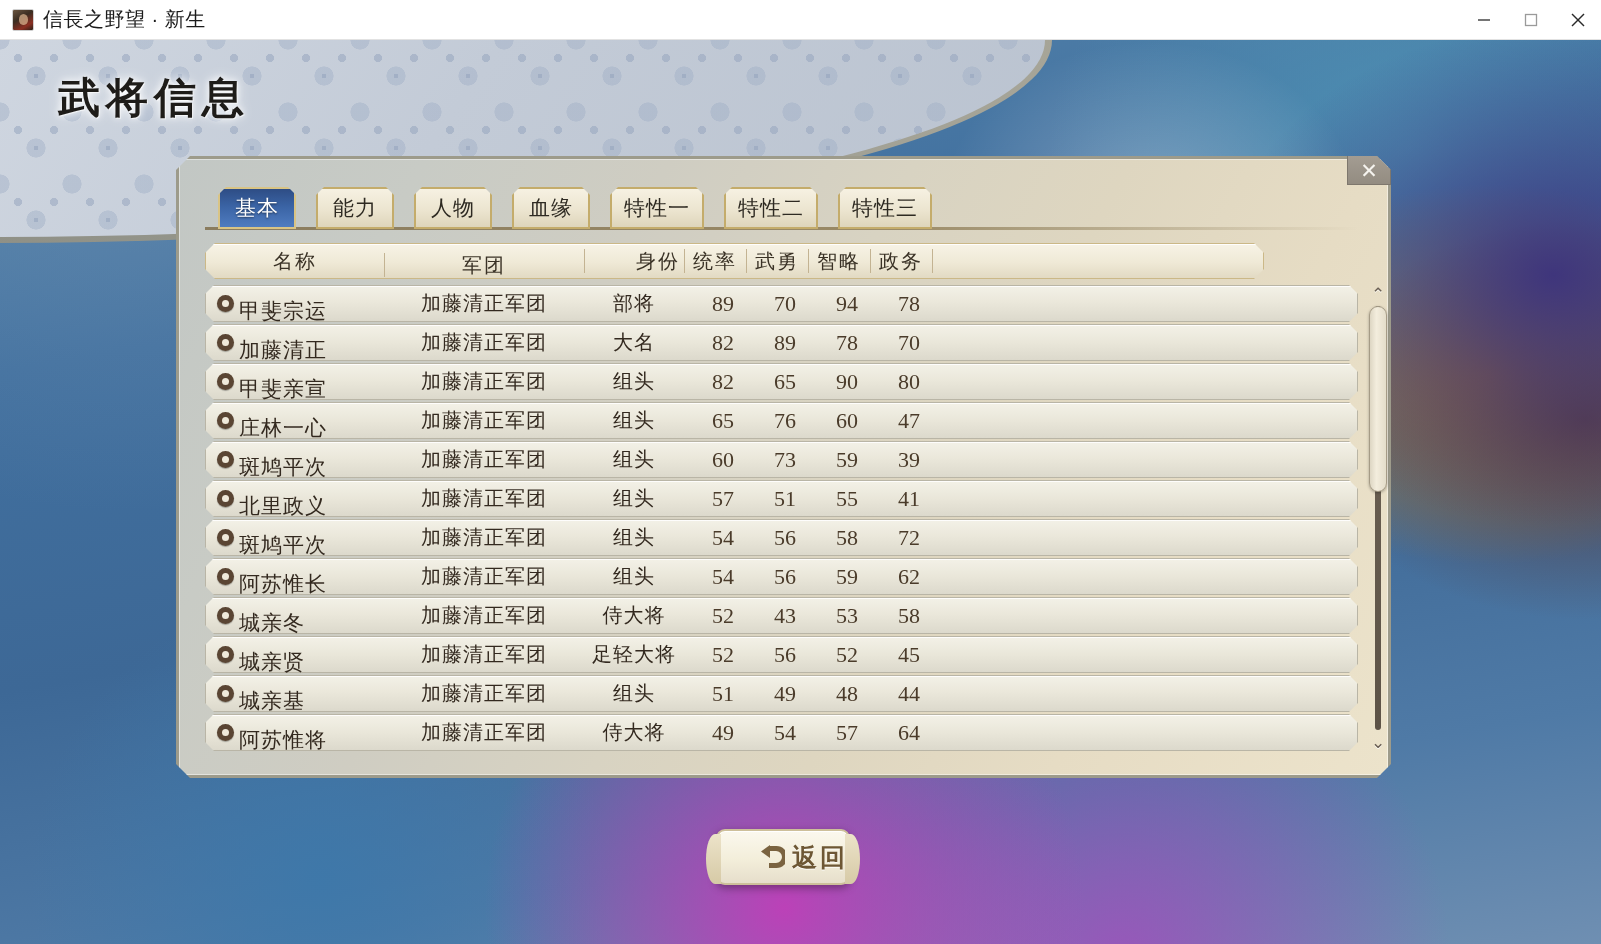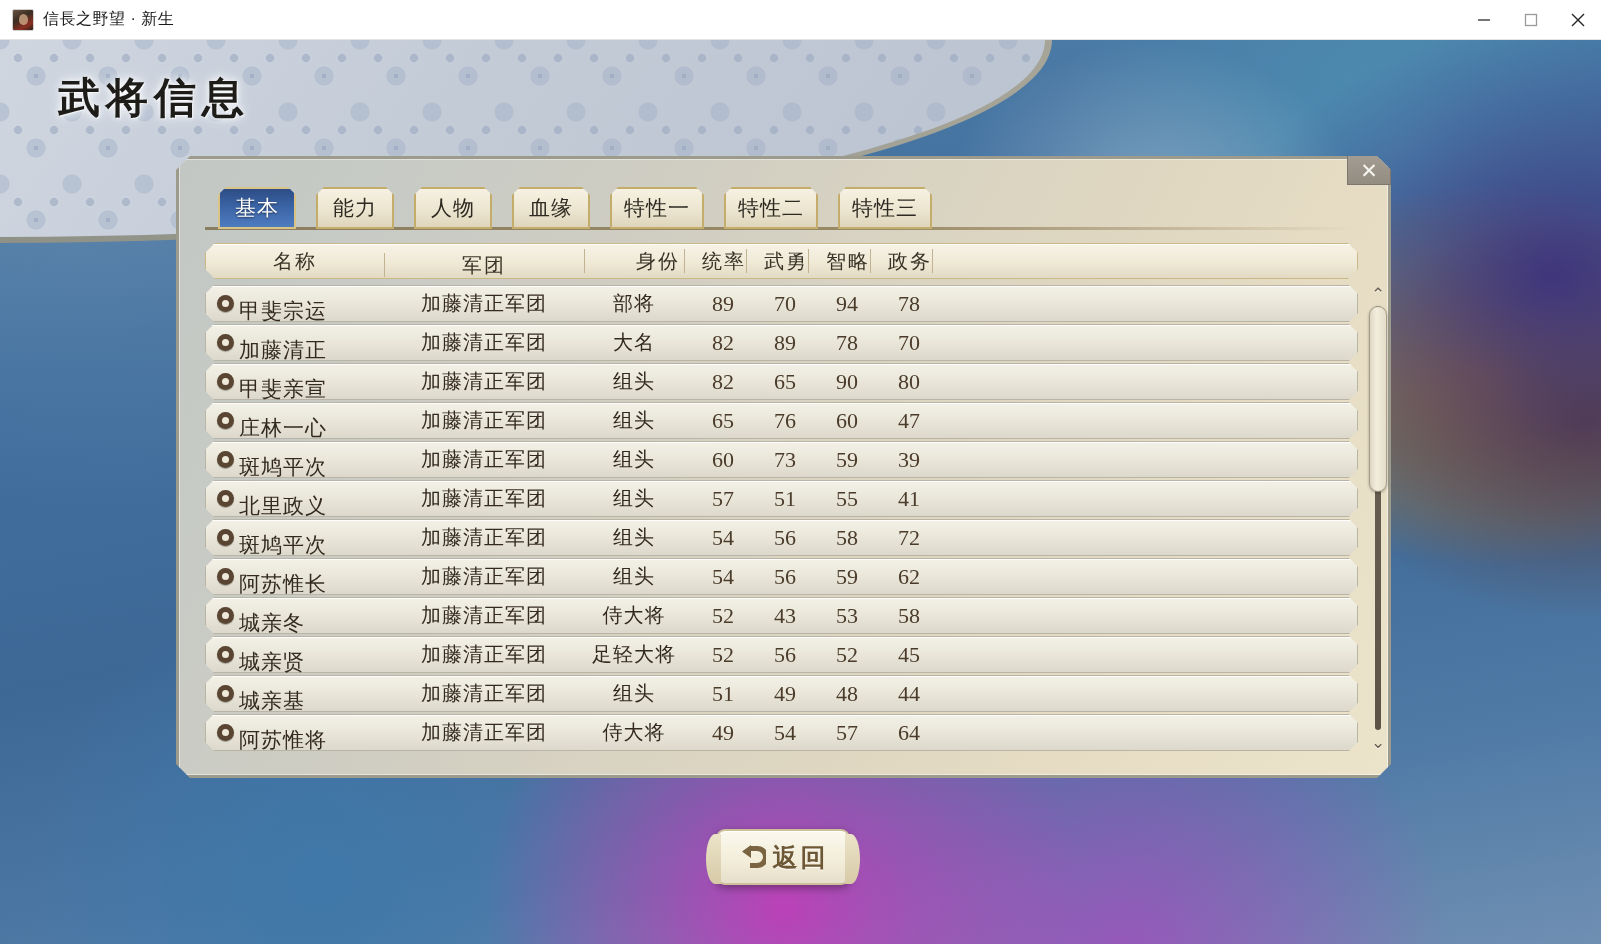--- a/index.html
+++ b/index.html
@@ -42,21 +42,21 @@
   .tb-icon::after {
     content: "";
     position: absolute; left: 6px; top: 4px;
     width: 9px; height: 11px;
     border-radius: 50% 50% 45% 45%;
     background: #d8b08c;
     opacity: .75;
   }
   .tb-title {
     font-family: "Liberation Sans", sans-serif;
-    font-size: 16px;
+    font-size: 20px;
     color: #1b1b1b;
     letter-spacing: .5px;
   }
   .tb-spacer { flex: 1; }
   .wbtn {
     width: 47px; height: 39px;
     display: flex; align-items: center; justify-content: center;
     color: #2a2a2a;
     flex: none;
   }
@@ -196,21 +196,21 @@
     left: 26px; top: 68px;
     width: 1154px; height: 3px;
     background: linear-gradient(90deg, #8a7c5e 0%, #9a8a66 60%, rgba(154,138,102,0) 100%);
     z-index: 24;
   }
 
   
   .colhead {
     position: absolute;
     left: 26px; top: 84px;
-    width: 1153px; height: 36px;
+    width: 1059px; height: 36px;
     background: linear-gradient(180deg, #f7f3e6 0%, #efe9d6 55%, #e2dac3 100%);
     border: 1px solid #cbb887;
     display: flex;
     align-items: center;
     clip-path: polygon(10px 0, calc(100% - 10px) 0, 100% 10px, 100% calc(100% - 10px),
                        calc(100% - 10px) 100%, 10px 100%, 0 calc(100% - 10px), 0 10px);
     box-shadow: inset 0 1px 0 rgba(255,255,255,.9), 0 1px 2px rgba(0,0,0,.18);
     z-index: 25;
   }
   .ch {
@@ -224,21 +224,21 @@
   }
   .ch + .ch::before {
     content: "";
     position: absolute; left: 0; top: 5px;
     width: 1px; height: calc(100% - 10px);
     background: #c3b392;
   }
   .ch-name  { width: 178px; }
   .ch-corps { width: 200px; margin-top: 8px; }
   .ch-role  { width: 100px; padding-left: 48px; }
-  .ch-stat  { width: 62px; justify-content: flex-end; }
+  .ch-stat  { width: 62px; }
   .ch-fill  { flex: 1; }
   .sort-chevron {
     position: absolute;
     bottom: -13px; left: 50%;
     transform: translateX(-50%);
     color: #8c7f68;
     font-size: 15px;
     line-height: 1;
   }
 
@@ -349,21 +349,21 @@
   }
 
   
   .backbtn {
     position: absolute;
     left: 716px; top: 829px;
     width: 134px; height: 56px;
     z-index: 30;
     display: flex;
     align-items: center;
-    justify-content: center;
+    justify-content: flex-end;
     gap: 7px;
     background: linear-gradient(180deg, #fbf8ee 0%, #f3eeda 55%, #e6decb 100%);
     border: 2px solid #cdbf9a;
     border-radius: 9px;
     box-shadow: 0 3px 8px rgba(0,0,0,.35), inset 0 1px 0 rgba(255,255,255,.95);
   }
   .backbtn::before, .backbtn::after {
     content: "";
     position: absolute;
     top: 3px;

